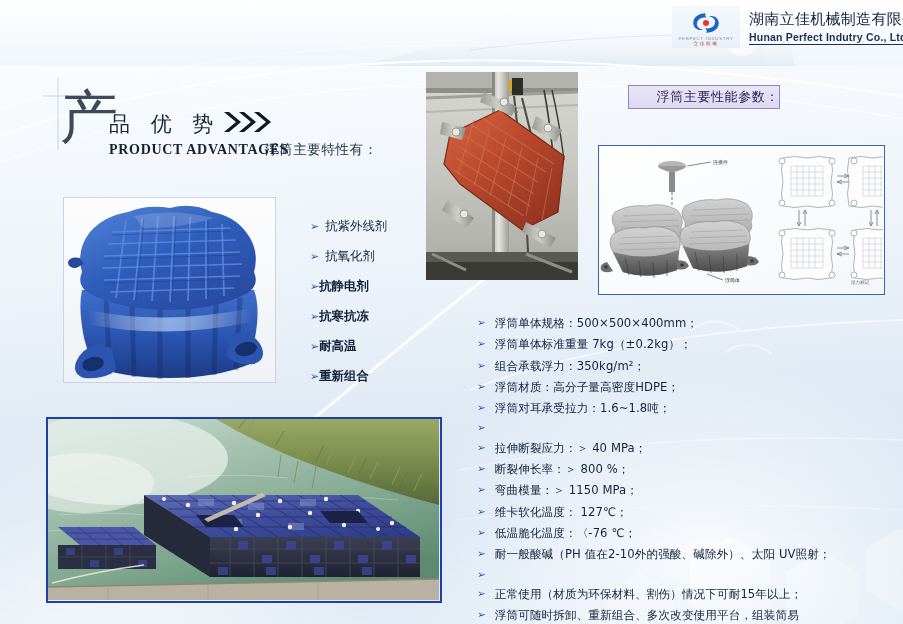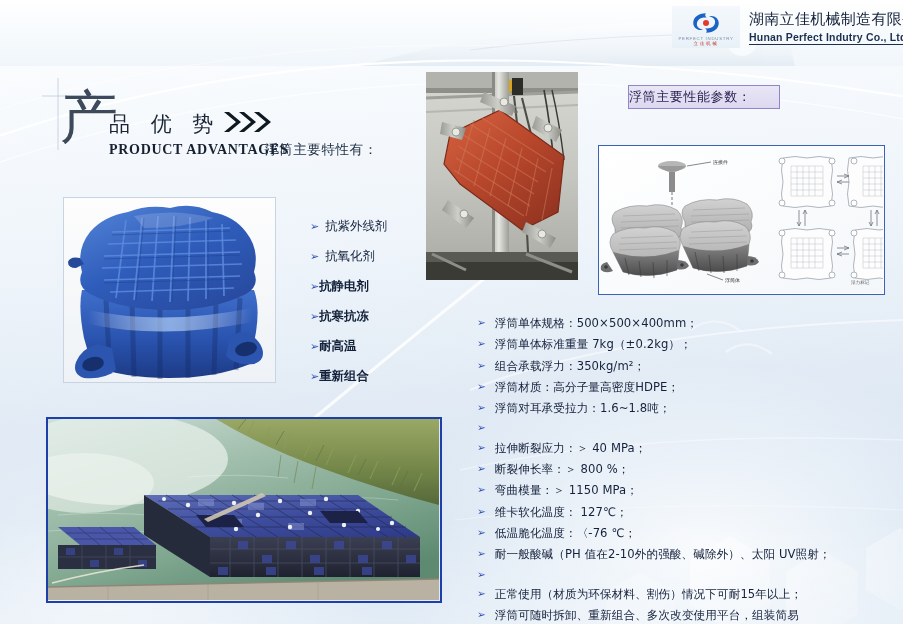--- a/index.html
+++ b/index.html
@@ -133,21 +133,21 @@
   .photo-pontoon {
     left: 46px; top: 417px; width: 396px; height: 186px;
     border: 2.5px solid #1c3faa;
   }
 
   
   .spec-head-box {
     position: absolute; left: 628px; top: 85px; width: 152px; height: 24px;
     background: linear-gradient(180deg,#e9e6f6 0%, #ddd8f0 100%);
     border: 1.6px solid #8f86c8;
-    display: flex; align-items: center; justify-content: flex-start;
+    display: flex; align-items: center; justify-content: flex-end;
   }
   .spec-head-text {
     font-size: 13px; color: #2b2352; letter-spacing: 0.6px;
     font-family: "DejaVu Sans", "Liberation Sans", sans-serif;
     white-space: nowrap;
   }
 
   
   .diagram-panel {
     position: absolute; left: 598px; top: 145px; width: 287px; height: 150px;

